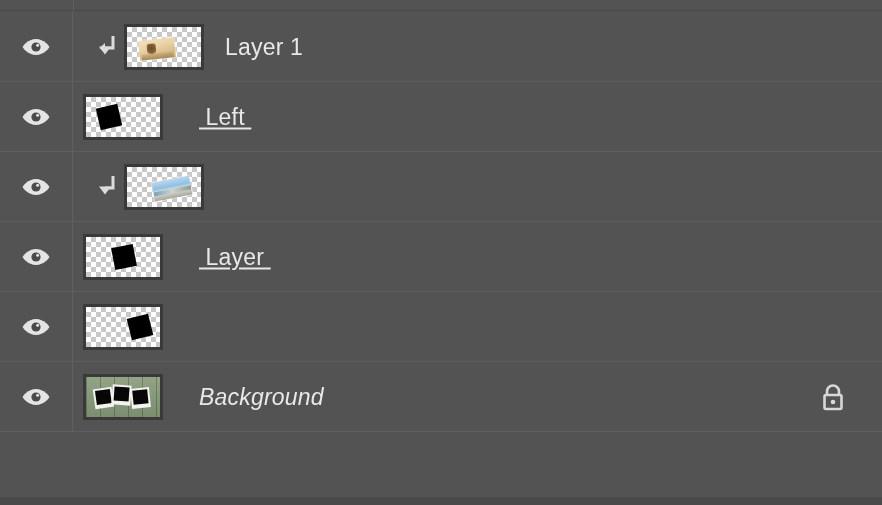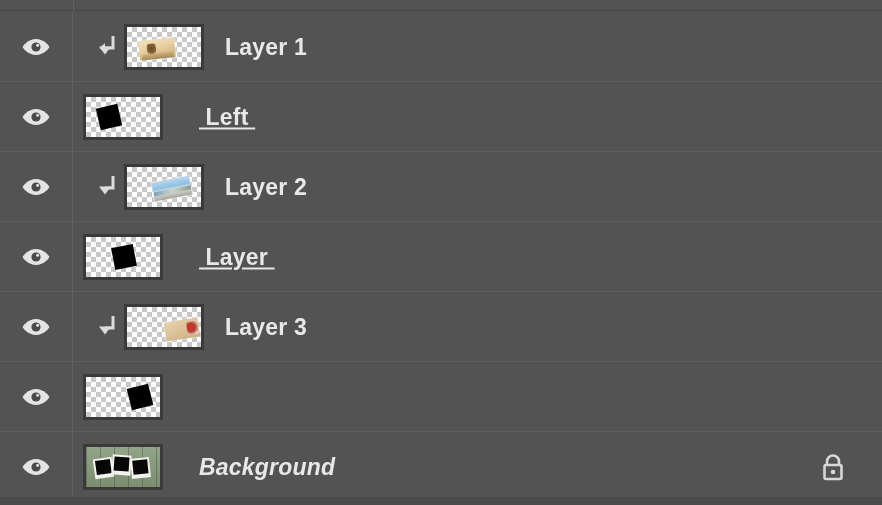--- a/index.html
+++ b/index.html
@@ -7,21 +7,20 @@
     width:882px;height:505px;
     background:#4a4a4a;
     font-family:"Liberation Sans", sans-serif;
     overflow:hidden;
   }
   .panel{
     position:relative;
     width:882px;height:505px;
     background:#535353;
     box-sizing:border-box;
-    font-weight:bold;
   }
   
   .top-sliver{
     position:absolute;left:0;top:0;width:882px;height:11px;
     background:#535353;
     border-bottom:1px solid #484848;
     box-sizing:border-box;
   }
   .top-sliver .vdiv{
     position:absolute;left:73px;top:0;width:1px;height:11px;background:#606060;
@@ -219,58 +218,38 @@
       </div>
       <svg class="clip-arrow" viewBox="0 0 22 26">
         <path d="M17 2 v12 H9" fill="none" stroke="#dcdcdc" stroke-width="3"></path>
         <path d="M3 12.5 L9 20.5 L15 12.5 Z" fill="#dcdcdc"></path>
       </svg>
       <div class="thumb indent">
         <div class="thumb-inner">
           <div class="photo photo-2"></div>
         </div>
       </div>
-      <div class="label">Layer 2</div>
     </div>
 
     <div class="row">
       <div class="eye-col">
         <svg class="eye-icon" width="30" height="18" viewBox="0 0 30 18">
           <path d="M15 1C7 1 1.6 8.2 1.6 9S7 17 15 17s13.4-7.2 13.4-8S23 1 15 1z" fill="#e4e4e4"></path>
           <circle cx="15" cy="9" r="4.6" fill="#4a4a4a"></circle>
           <circle cx="16.6" cy="7.2" r="1.5" fill="#e4e4e4"></circle>
         </svg>
       </div>
       <div class="thumb flush">
         <div class="thumb-inner">
           <div class="mask-sq mask-mid"></div>
         </div>
       </div>
       <div class="label flush underline"> Layer </div>
     </div>
 
-    <div class="row">
-      <div class="eye-col">
-        <svg class="eye-icon" width="30" height="18" viewBox="0 0 30 18">
-          <path d="M15 1C7 1 1.6 8.2 1.6 9S7 17 15 17s13.4-7.2 13.4-8S23 1 15 1z" fill="#e4e4e4"></path>
-          <circle cx="15" cy="9" r="4.6" fill="#4a4a4a"></circle>
-          <circle cx="16.6" cy="7.2" r="1.5" fill="#e4e4e4"></circle>
-        </svg>
-      </div>
-      <svg class="clip-arrow" viewBox="0 0 22 26">
-        <path d="M17 2 v12 H9" fill="none" stroke="#dcdcdc" stroke-width="3"></path>
-        <path d="M3 12.5 L9 20.5 L15 12.5 Z" fill="#dcdcdc"></path>
-      </svg>
-      <div class="thumb indent">
-        <div class="thumb-inner">
-          <div class="photo photo-3"></div>
-        </div>
-      </div>
-      <div class="label">Layer 3</div>
-    </div>
 
     <div class="row">
       <div class="eye-col">
         <svg class="eye-icon" width="30" height="18" viewBox="0 0 30 18">
           <path d="M15 1C7 1 1.6 8.2 1.6 9S7 17 15 17s13.4-7.2 13.4-8S23 1 15 1z" fill="#e4e4e4"></path>
           <circle cx="15" cy="9" r="4.6" fill="#4a4a4a"></circle>
           <circle cx="16.6" cy="7.2" r="1.5" fill="#e4e4e4"></circle>
         </svg>
       </div>
       <div class="thumb flush">

